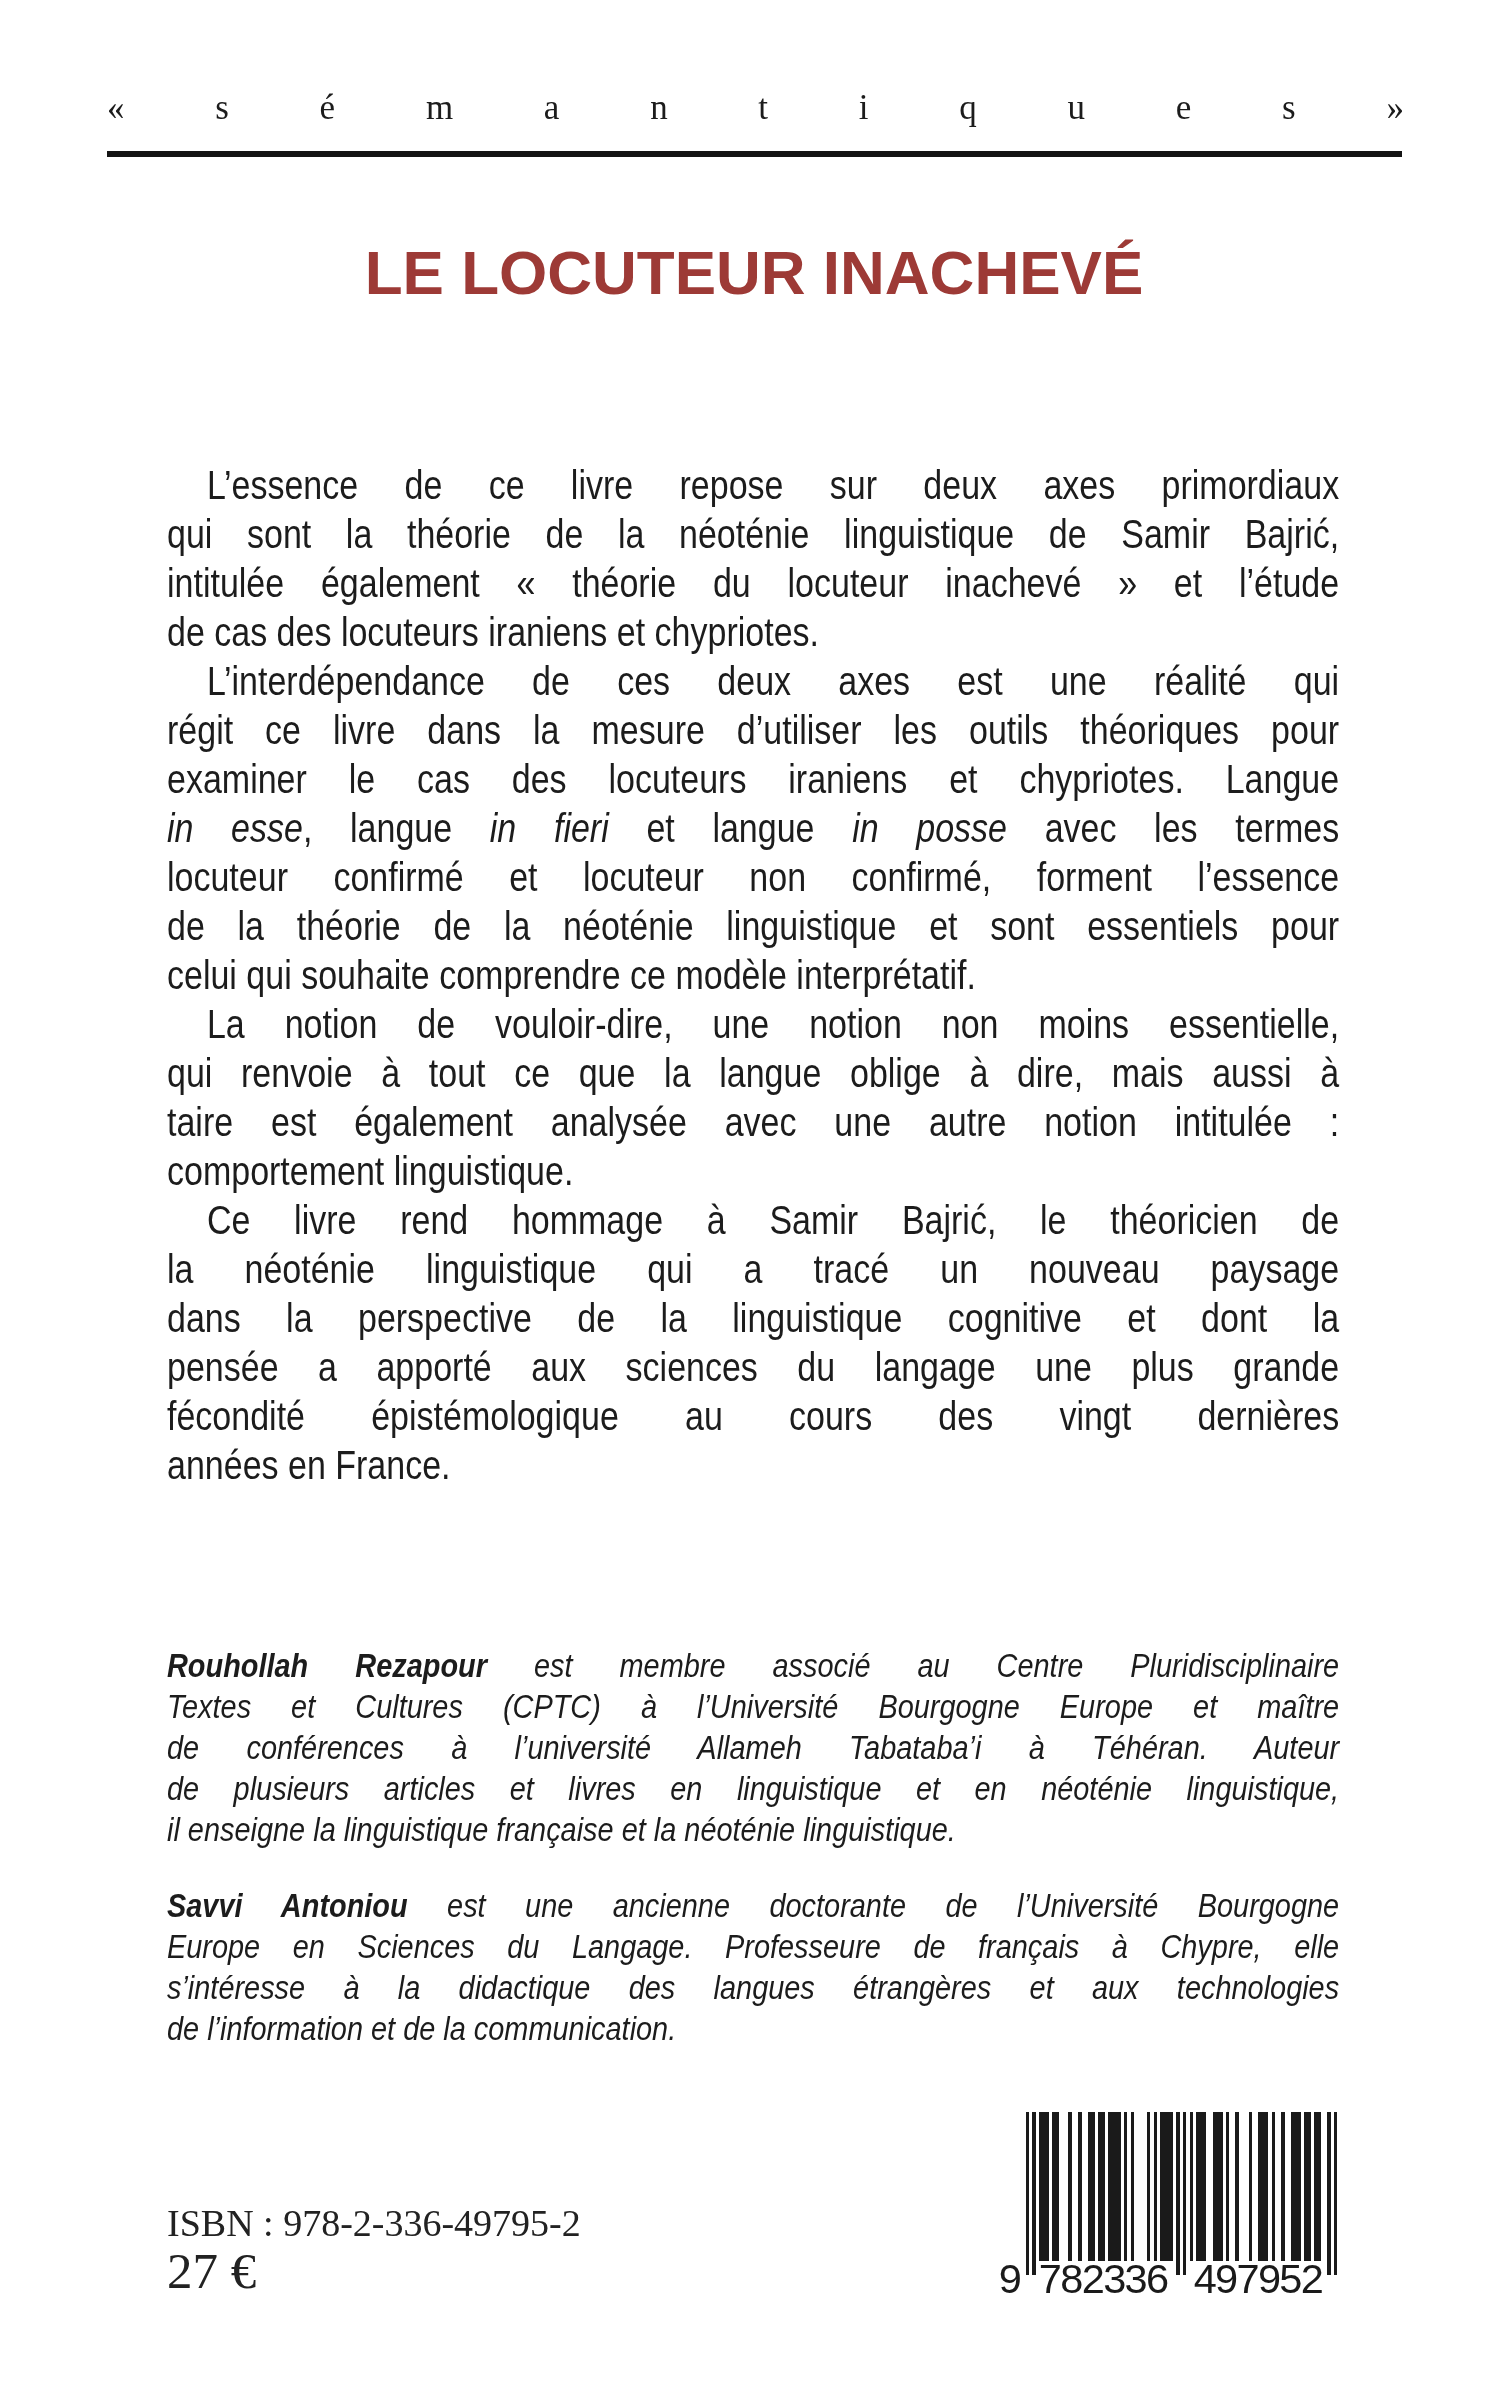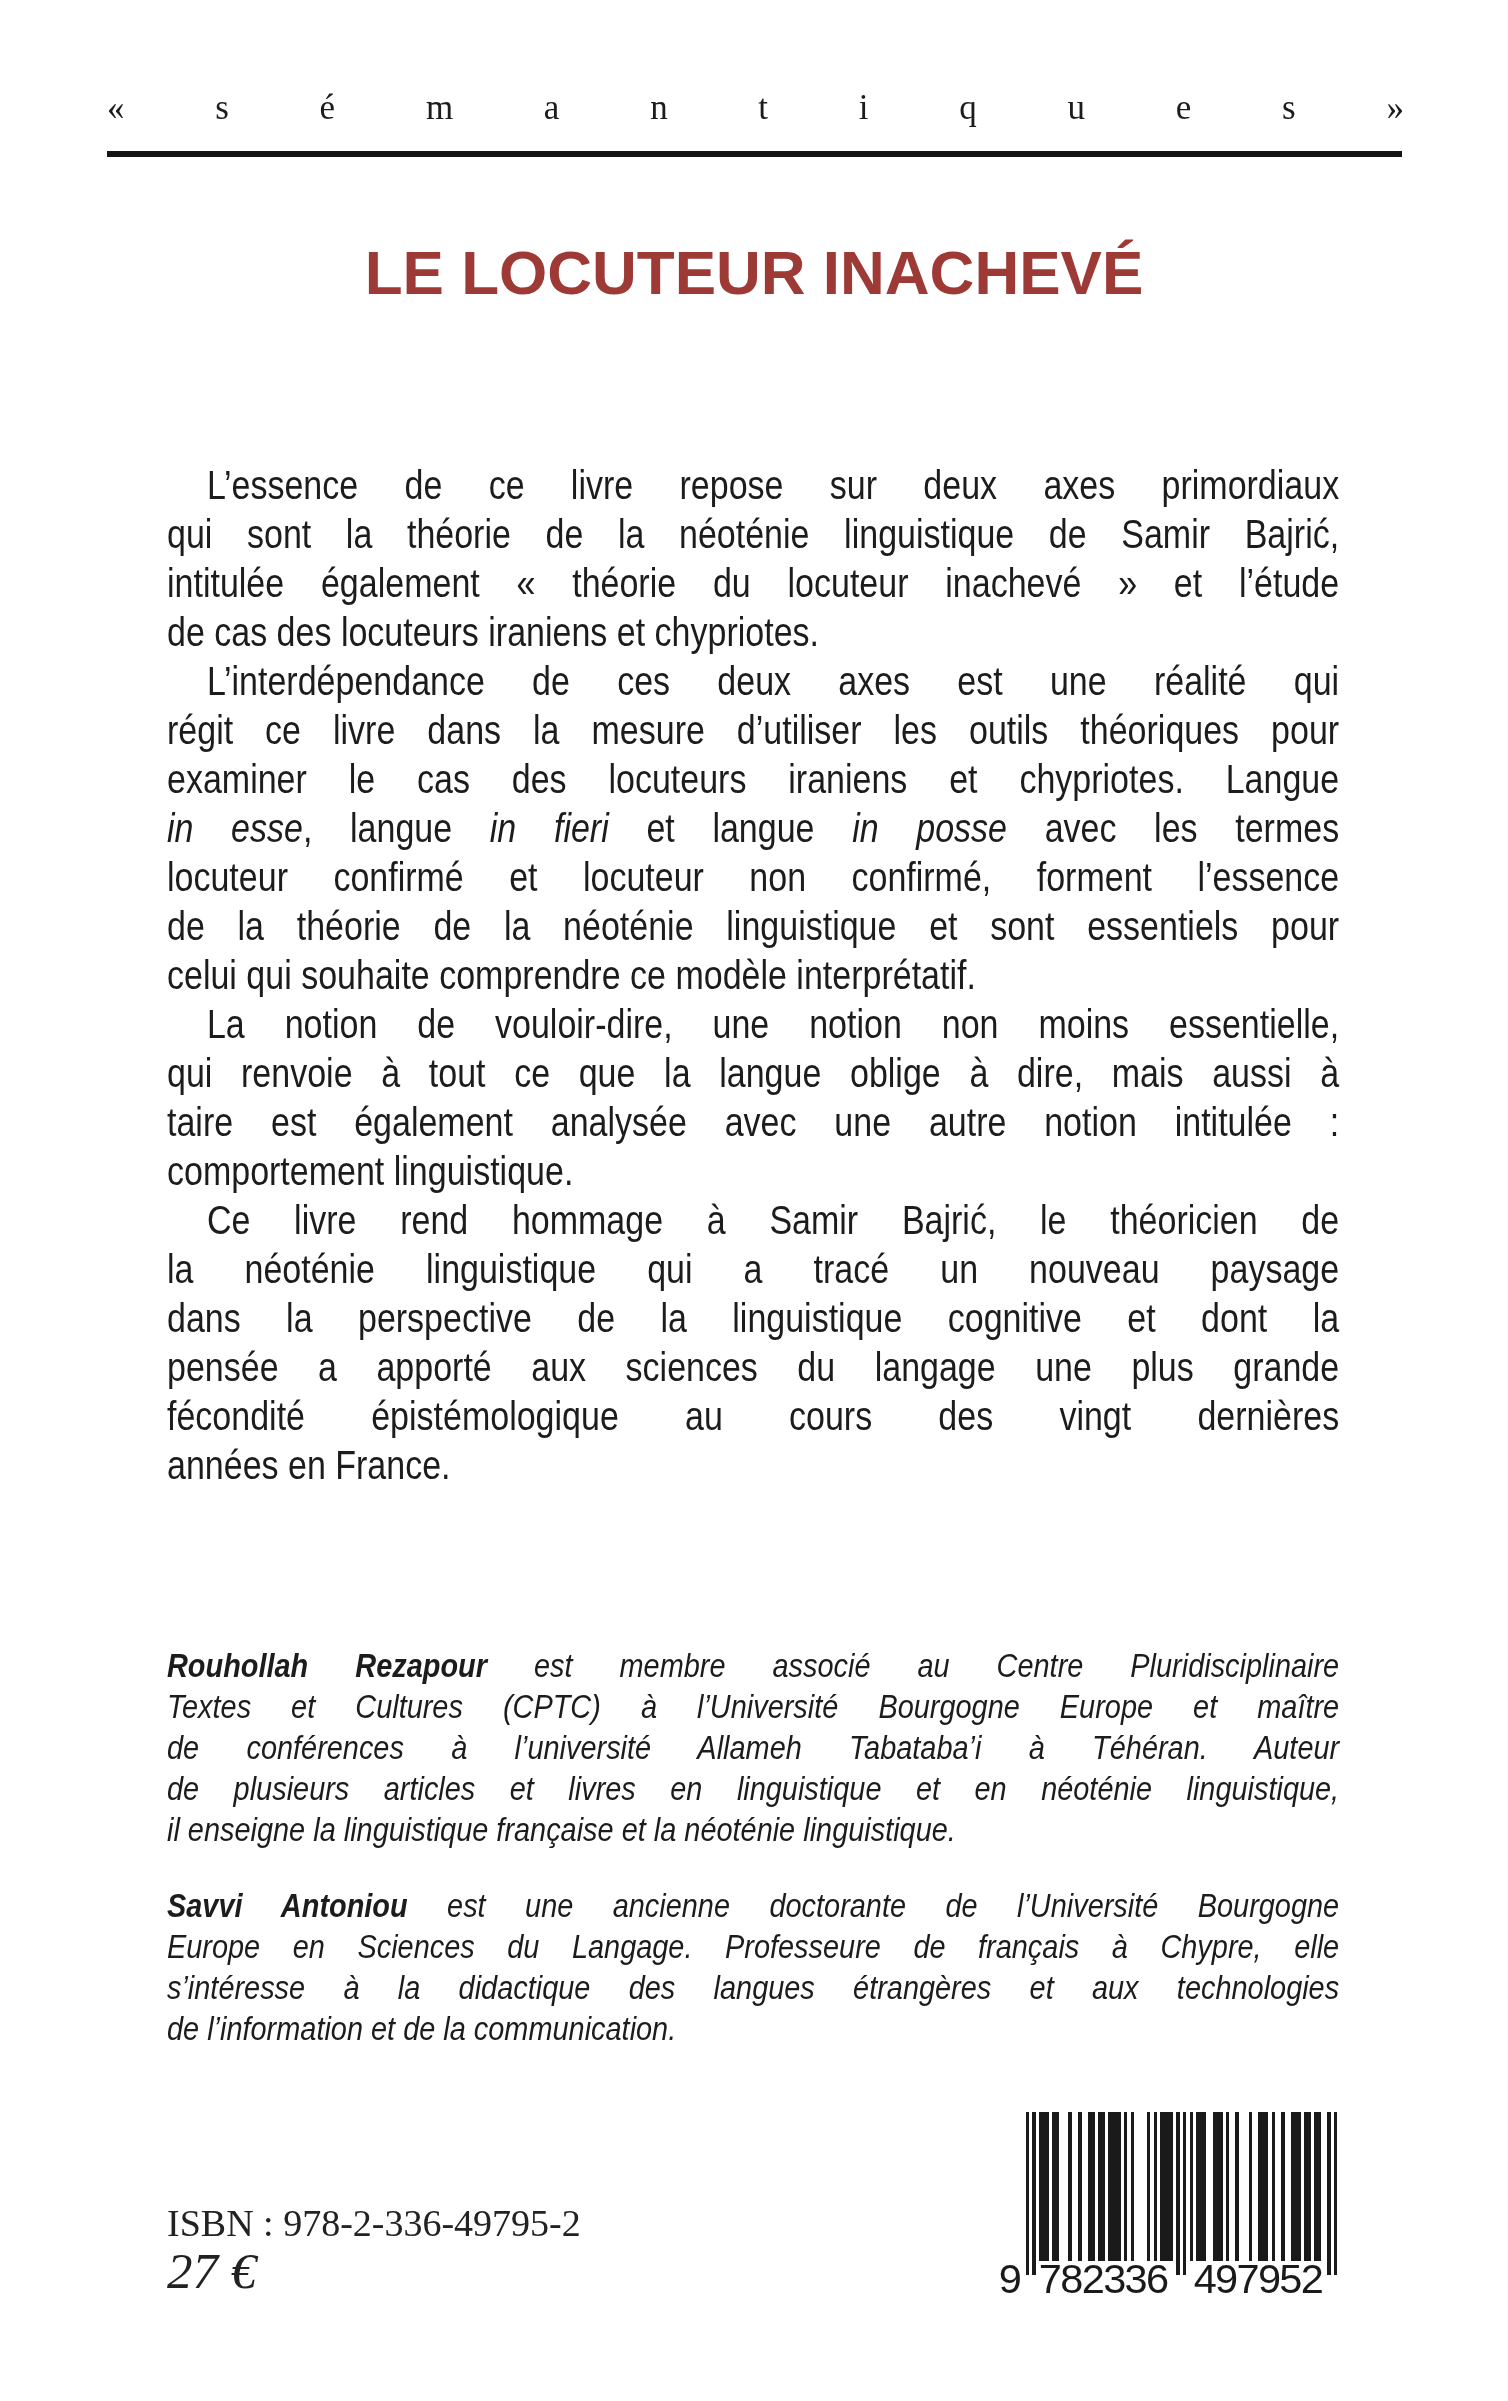--- a/index.html
+++ b/index.html
@@ -67,21 +67,20 @@
   .isbn{
     position:absolute;left:167px;top:2201px;
     font-family:"Liberation Serif",serif;font-size:38px;line-height:1.2;
     color:#222222;
     text-align:right;
   }
   .price{
     position:absolute;left:167px;top:2241px;
     font-family:"Liberation Serif",serif;font-size:51px;line-height:1.2;
     color:#222222;
-    font-style:italic;
   }
   .barcode{
     position:absolute;left:999px;top:2112px;width:344px;height:185px;
   }
   .barcode svg{display:block;width:344px;height:185px;}
   .barcode text{
     font-family:"Liberation Sans",sans-serif;
     font-size:44px;fill:#1a1a1a;
   }
 </style>

